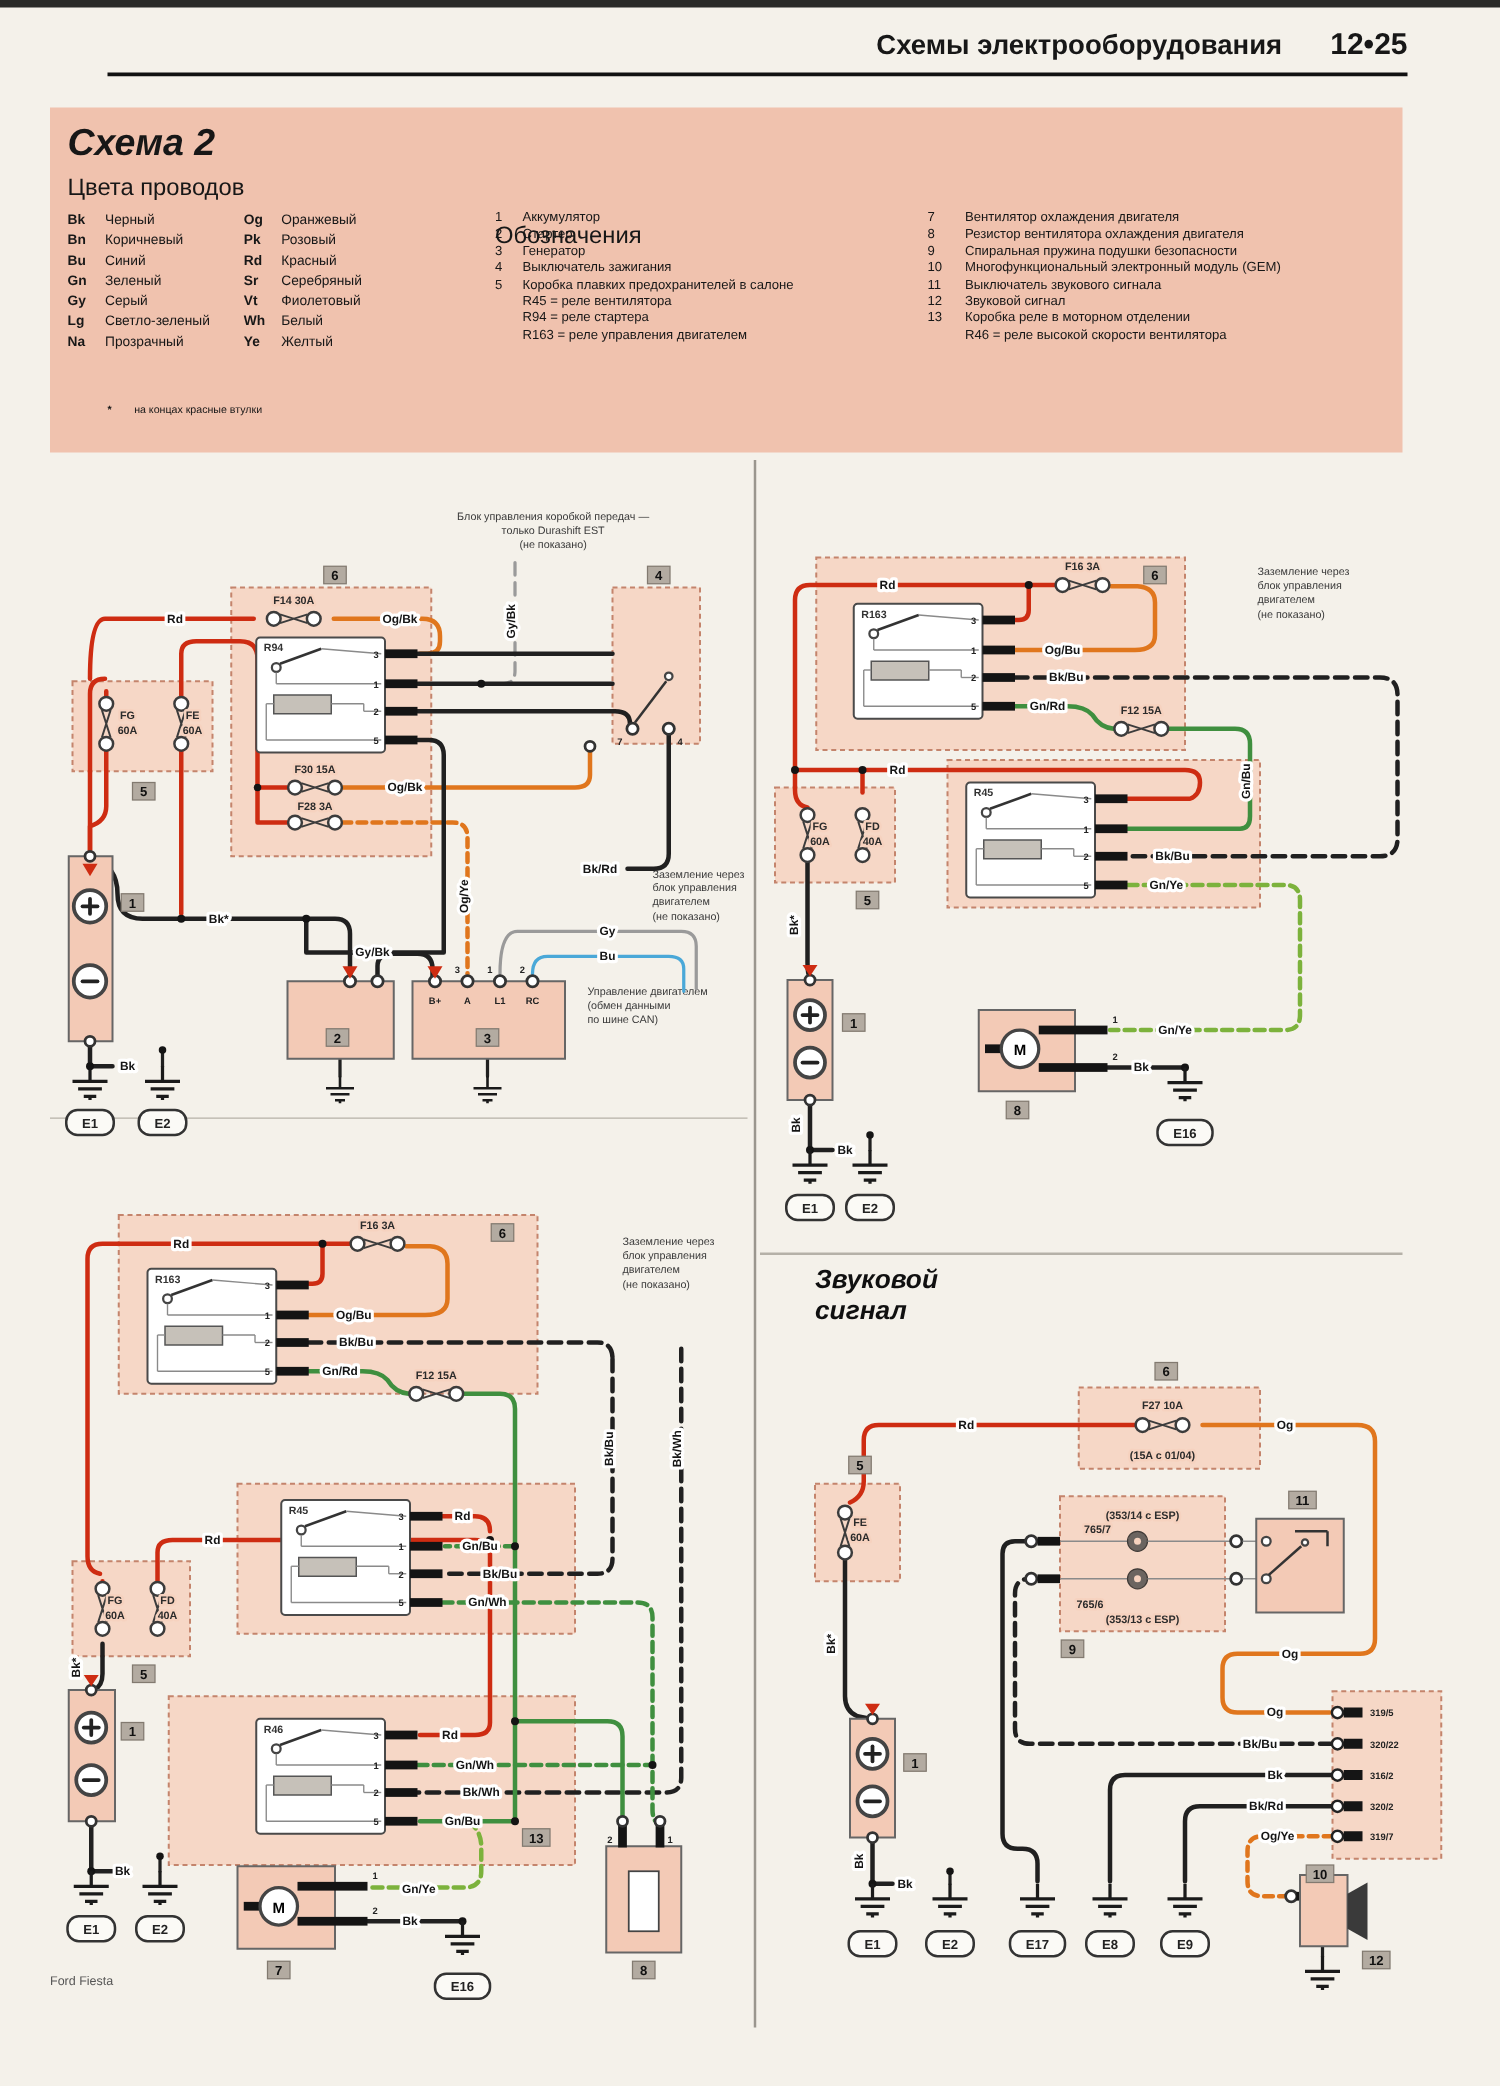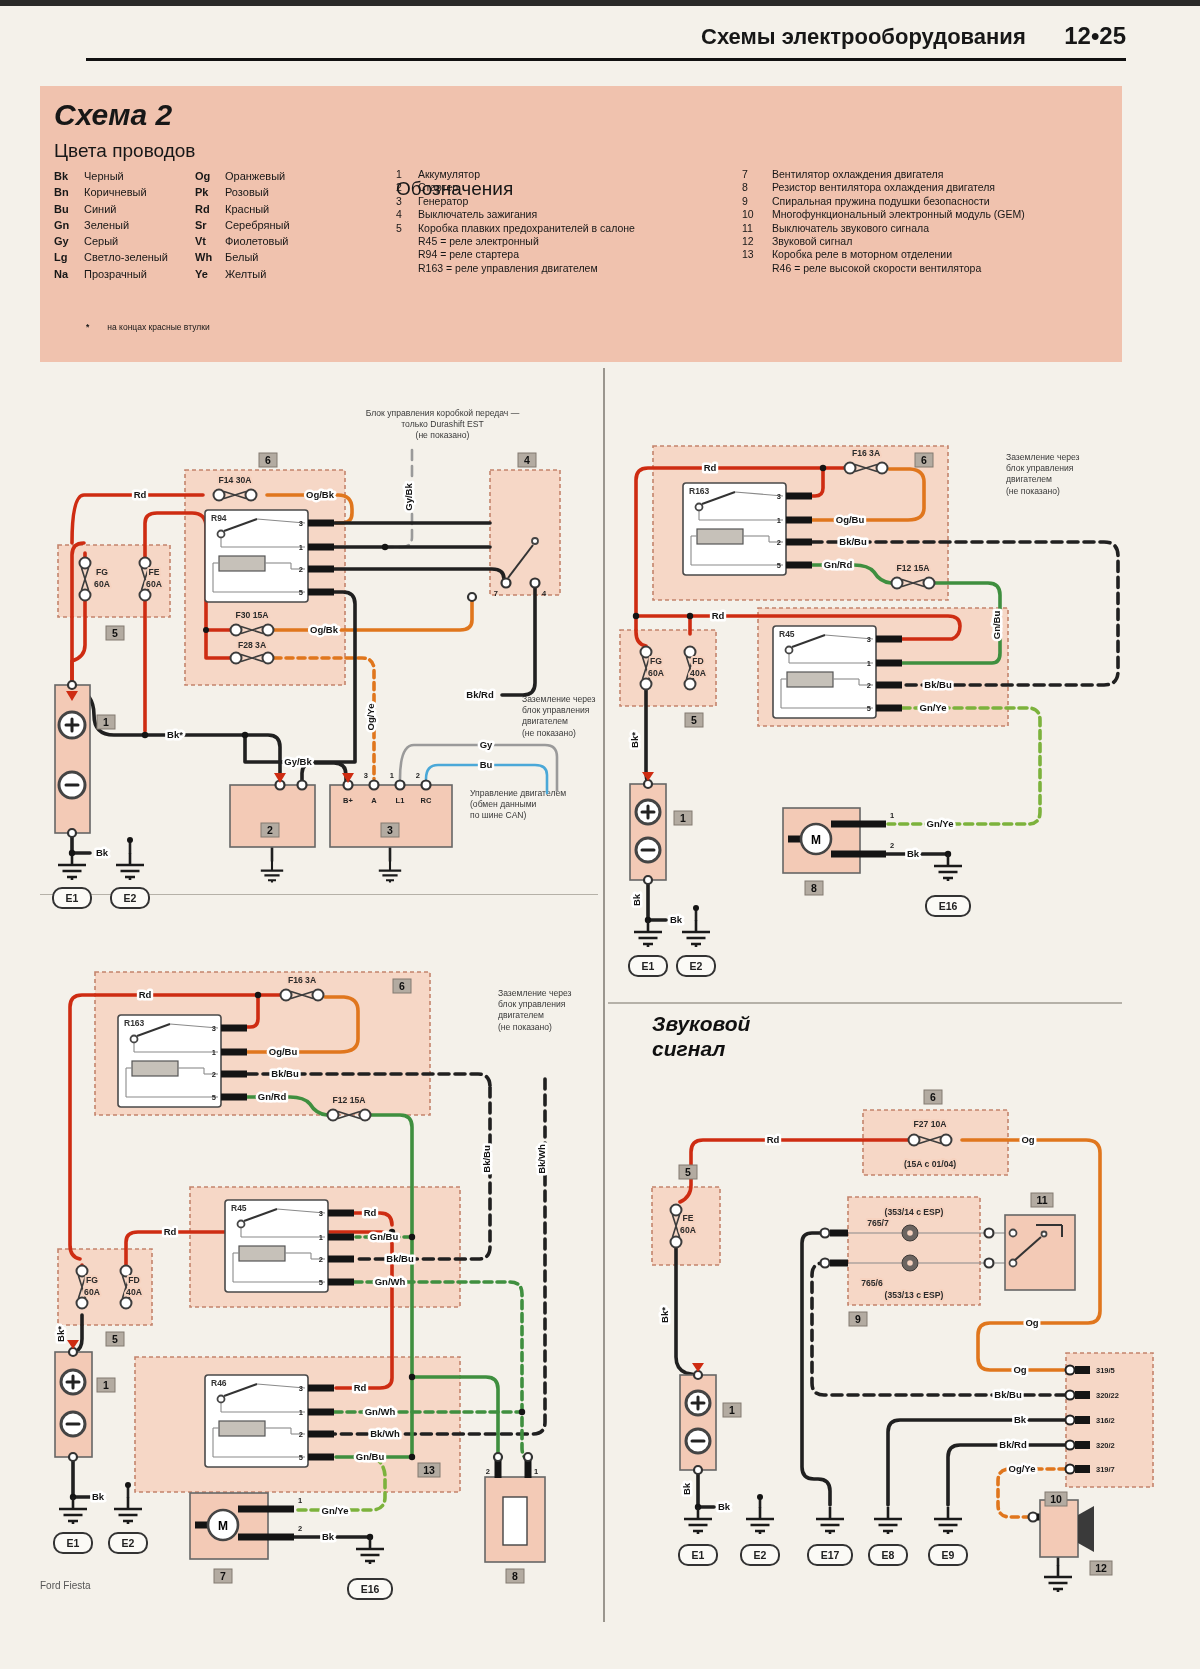--- a/index.html
+++ b/index.html
@@ -95,21 +95,21 @@
       <div class="crow"><span class="code">Wh</span><span>Белый</span></div>
       <div class="crow"><span class="code">Ye</span><span>Желтый</span></div>
     </div>
     <div class="leg-h" style="left:356px;top:54px;position:absolute;margin-top:38px;">Обозначения</div>
     <div class="dlist" style="left:356px;width:350px;">
       <div class="drow"><span class="n">1</span><span>Аккумулятор</span></div>
       <div class="drow"><span class="n">2</span><span>Стартер</span></div>
       <div class="drow"><span class="n">3</span><span>Генератор</span></div>
       <div class="drow"><span class="n">4</span><span>Выключатель зажигания</span></div>
       <div class="drow"><span class="n">5</span><span>Коробка плавких предохранителей в салоне</span></div>
-      <div class="drow"><span class="n"></span><span>R45 = реле электронный</span></div>
+      <div class="drow"><span class="n"></span><span>R45 = реле вентилятора</span></div>
       <div class="drow"><span class="n"></span><span>R94 = реле стартера</span></div>
       <div class="drow"><span class="n"></span><span>R163 = реле управления двигателем</span></div>
     </div>
     <div class="dlist dlist2" style="left:702px;width:370px;">
       <div class="drow"><span class="n">7</span><span>Вентилятор охлаждения двигателя</span></div>
       <div class="drow"><span class="n">8</span><span>Резистор вентилятора охлаждения двигателя</span></div>
       <div class="drow"><span class="n">9</span><span>Спиральная пружина подушки безопасности</span></div>
       <div class="drow"><span class="n">10</span><span>Многофункциональный электронный модуль (GEM)</span></div>
       <div class="drow"><span class="n">11</span><span>Выключатель звукового сигнала</span></div>
       <div class="drow"><span class="n">12</span><span>Звуковой сигнал</span></div>

